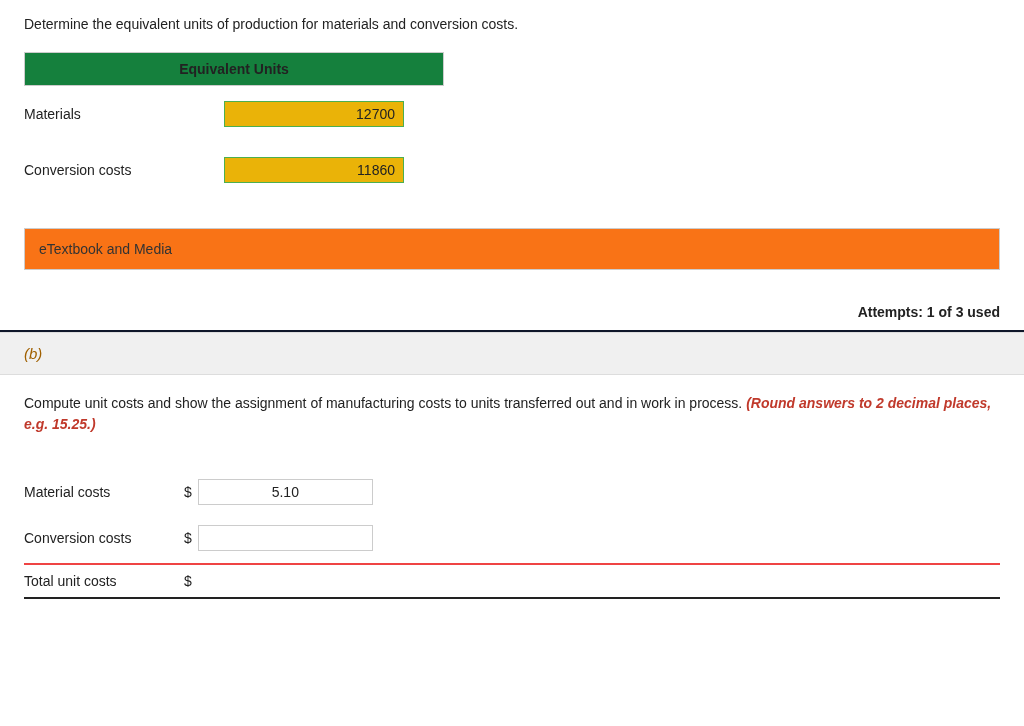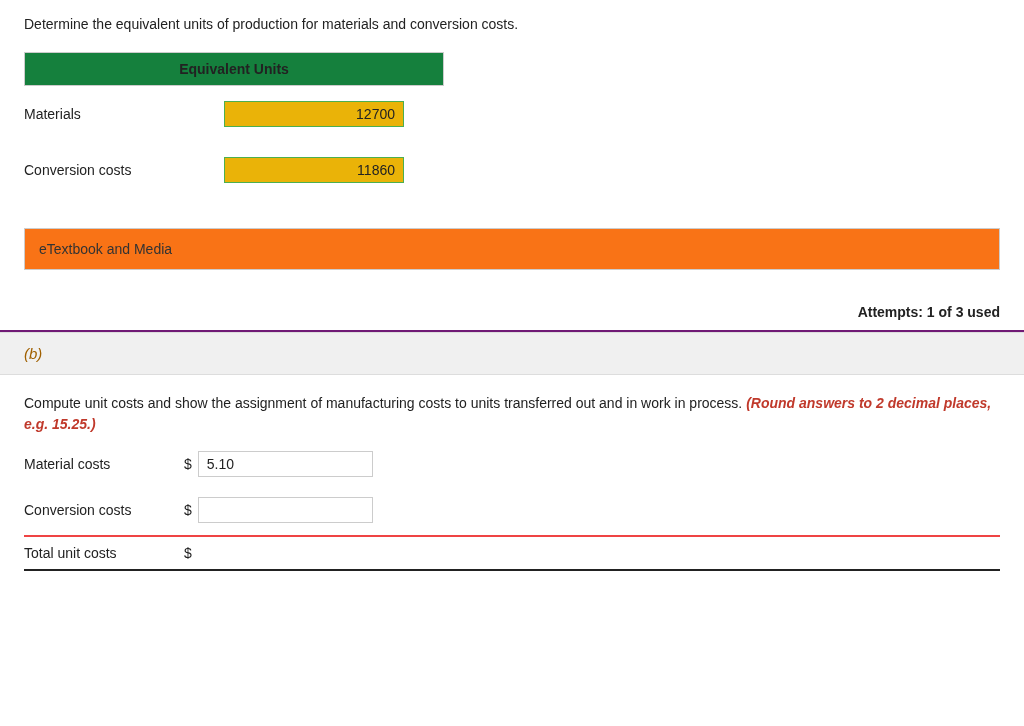--- a/index.html
+++ b/index.html
@@ -70,21 +70,21 @@
       font-size: 14px;
       color: #333;
     }
 
     .attempts-row {
       text-align: right;
       font-size: 14px;
       font-weight: bold;
       color: #222;
       padding: 10px 24px;
-      border-bottom: 2px solid #701a75;
+      border-bottom: 2px solid #0f172a;
     }
 
     .section-b-header {
       background: #f0f0f0;
       padding: 12px 24px;
       border-top: 1px solid #ddd;
       border-bottom: 1px solid #ddd;
     }
 
     .section-b-label {
@@ -94,21 +94,21 @@
     }
 
     .section-b-content {
       padding: 18px 24px 24px 24px;
       background: #fff;
     }
 
     .compute-instructions {
       font-size: 14px;
       color: #222;
-      margin-bottom: 8px;
+      margin-bottom: 36px;
       line-height: 1.5;
     }
 
     .compute-instructions .round-note {
       color: #c0392b;
       font-style: italic;
       font-weight: bold;
     }
 
     .unit-cost-row {
@@ -125,21 +125,21 @@
     }
 
     .dollar-sign {
       font-size: 14px;
       margin-right: 6px;
       color: #222;
     }
 
     .unit-input {
       width: 175px;
-      text-align: left;
+      text-align: center;
       padding: 4px 8px;
       border: 1px solid #ccc;
       font-size: 14px;
       color: #222;
       background: #fff;
       outline: none;
     }
 
     .unit-input.has-value {
       border: 1px solid #ccc;

